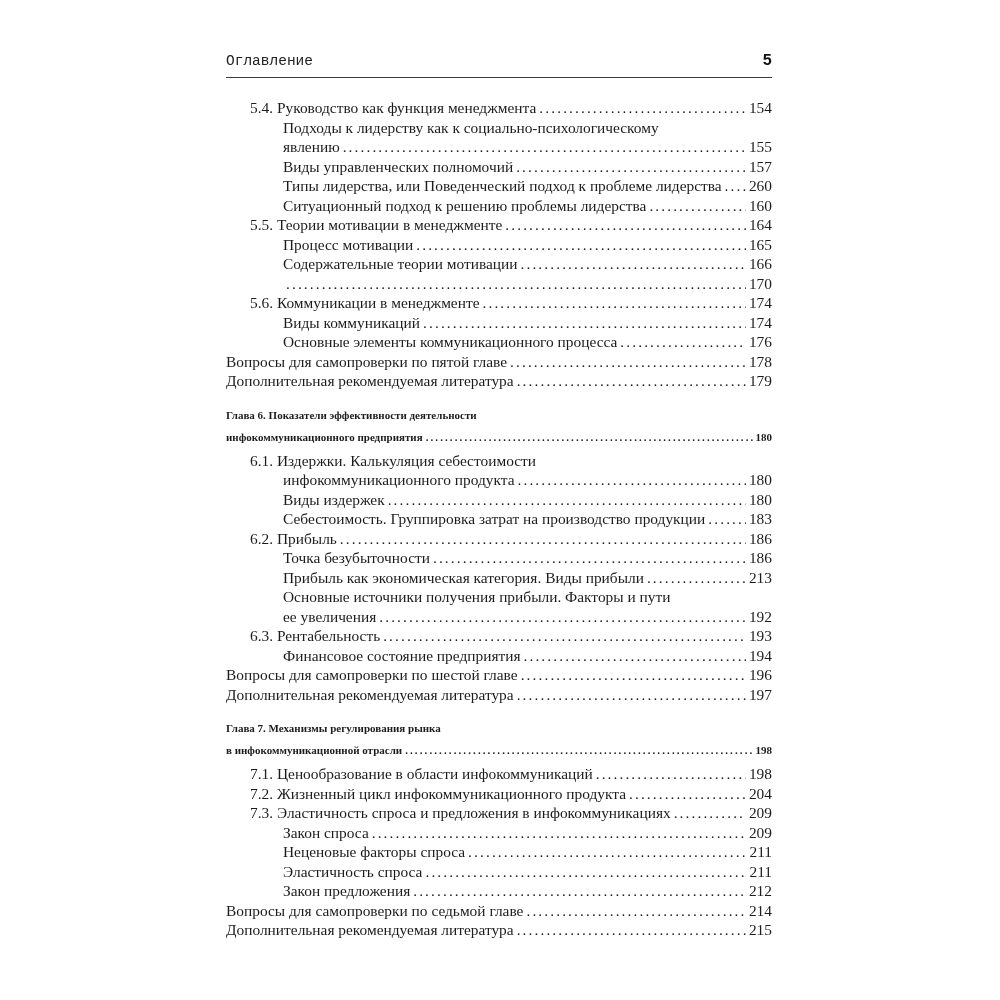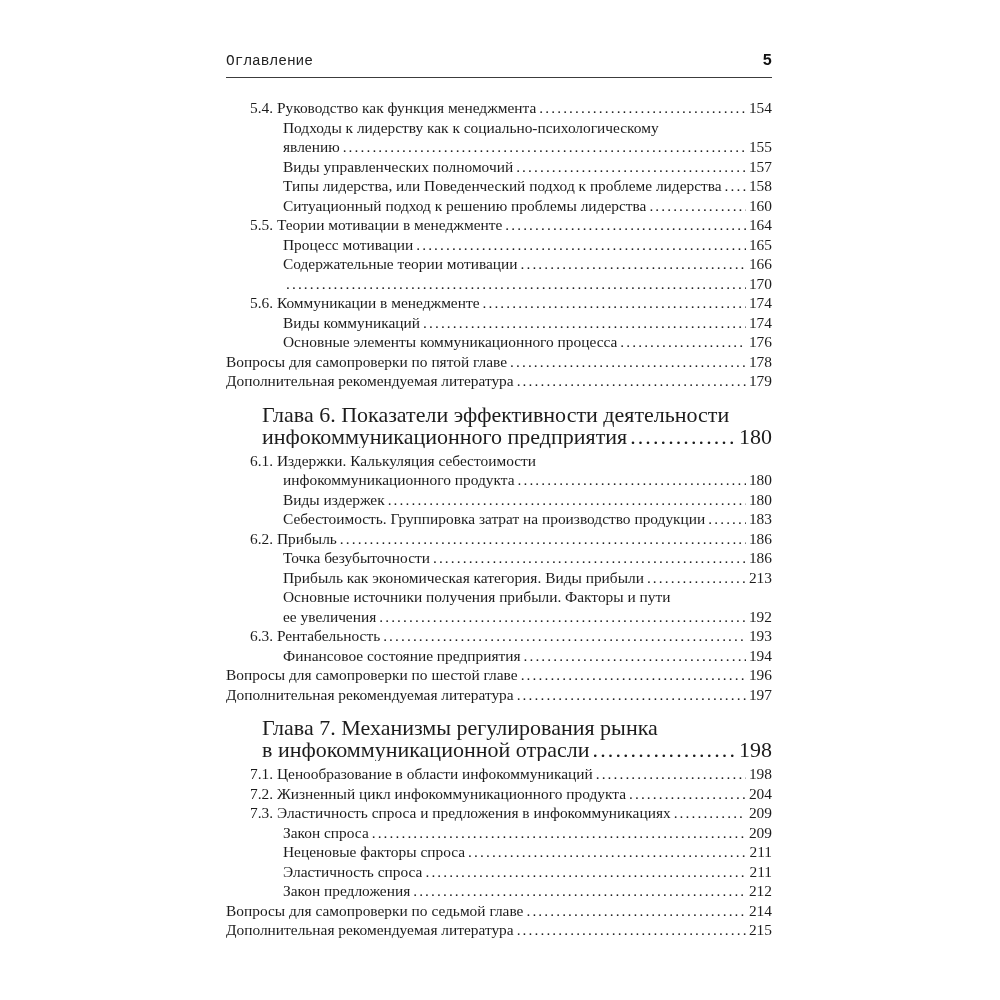--- a/index.html
+++ b/index.html
@@ -17,21 +17,21 @@
     display:flex; justify-content:space-between; align-items:baseline;
     font-family:Liberation Mono, monospace;
     font-size:14.5px; color:#222;
   }
   .header .pagenum { font-weight:bold; font-size:16px; color:#111; }
   .rule { border:none; border-top:1.6px solid #3c3c3c; margin-top:7px; }
 
   .toc { margin-top:20px; font-size:15.4px; line-height:19.5px; }
 
   .entry.gap { margin-top:13px; }
-  .entry.bold { font-weight:normal; font-size:22px; line-height:22px; margin-bottom:3px;margin-left:36px; }
+  .entry.bold { font-weight:bold; font-size:11px; line-height:22px; margin-bottom:3px; }
 
   .line.lvl0 { padding-left:0; }
   .line.lvl1 { padding-left:24px; }
   .line.lvl2 { padding-left:57px; }
 
   .line.last { display:flex; align-items:baseline; }
   .txt { white-space:nowrap; flex:0 1 auto; overflow:hidden; }
   .dots {
     flex:1 1 12px; overflow:hidden; white-space:nowrap;
     margin-left:3px; margin-right:3px;
@@ -71,21 +71,21 @@
         <div class="line last lvl2">
           <span class="txt">Виды управленческих полномочий</span>
           <span class="dots"></span>
           <span class="pageref">157</span>
         </div>
       </div>
       <div class="entry">
         <div class="line last lvl2">
           <span class="txt">Типы лидерства, или Поведенческий подход к проблеме лидерства</span>
           <span class="dots"></span>
-          <span class="pageref">158</span>
+          <span class="pageref">260</span>
         </div>
       </div>
       <div class="entry">
         <div class="line last lvl2">
           <span class="txt">Ситуационный подход к решению проблемы лидерства</span>
           <span class="dots"></span>
           <span class="pageref">160</span>
         </div>
       </div>
       <div class="entry">

